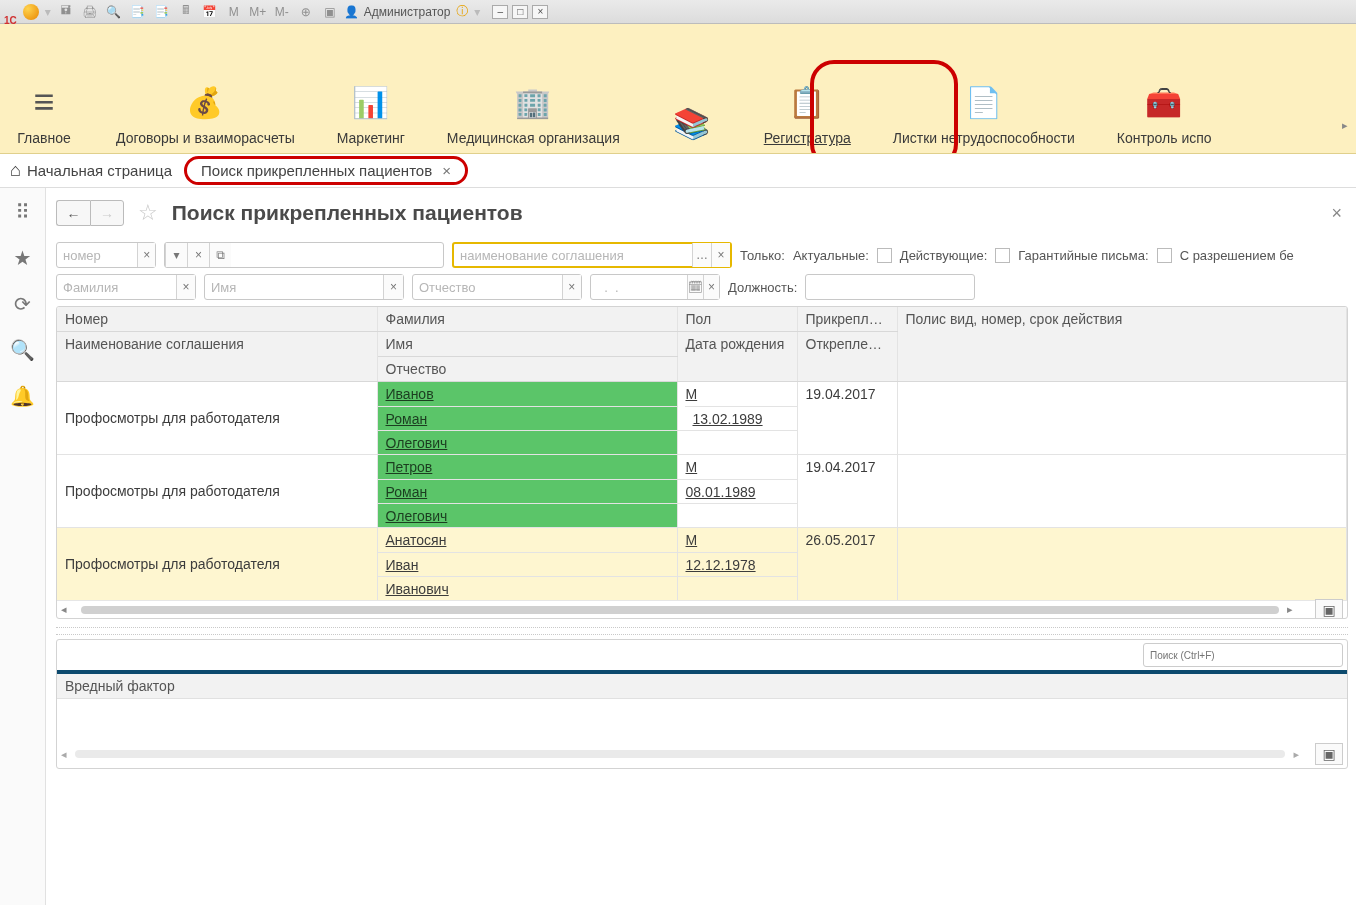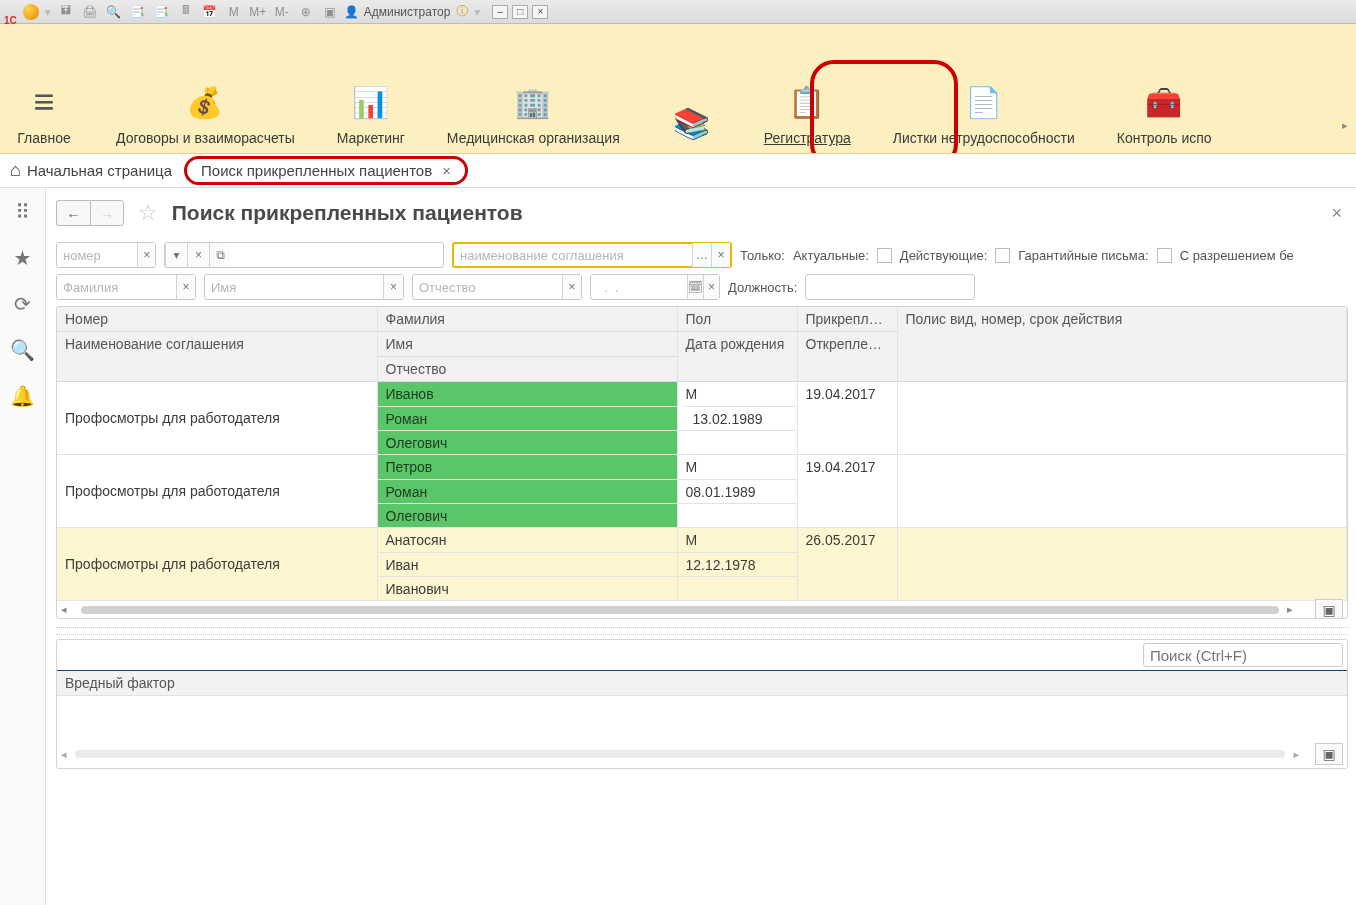--- a/index.html
+++ b/index.html
@@ -112,39 +112,39 @@
   
   .table-wrap { border:1px solid #d3d3d3;border-radius:3px;overflow:hidden;display:flex;flex-direction:column; }
   table.grid { border-collapse:collapse;width:100%;table-layout:fixed; }
   table.grid th, table.grid td { border-right:1px solid #e3e3e3;padding:4px 8px;font-size:14px;text-align:left;overflow:hidden;white-space:nowrap;text-overflow:ellipsis; }
   table.grid thead th { background:var(--header-gray);font-weight:normal;color:#555;border-bottom:1px solid #d8d8d8;height:24px;border-top:1px solid #e3e3e3; }
   table.grid thead tr:first-child th { border-top:none; }
   table.grid tbody td { height:24px; }
   .row-sep td { border-top:1px solid #e3e3e3; }
   .cell-fio { padding:0 !important; }
   .fio-stack { display:flex;flex-direction:column; }
-  .fio-stack div { padding:4px 8px;border-top:1px solid #e3e3e3;height:24px; }
+  .fio-stack div { padding:4px 8px;border-top:1px solid #e3e3e3;height:24px;text-decoration:underline; }
   .fio-stack div:first-child { border-top:none; }
   .name-green .fio-stack div { background:var(--green);color:#1c3d20; }
   tr.row-yellow td { background:var(--sel-yellow); }
   .td-tall { vertical-align:top; }
 
   .hscroll { height:18px;display:flex;align-items:center;gap:8px;padding:3px 4px;border-top:1px solid #e6e6e6; }
   .hscroll .arr { width:12px;color:#888;font-size:11px;cursor:pointer; }
   .hscroll .bar { flex:1;height:8px;background:#d0d0d0;border-radius:4px;cursor:pointer; }
   .collapse-btn { width:28px;height:22px;border:1px solid #ccc;background:#fafafa;margin-left:8px;cursor:pointer;display:flex;align-items:center;justify-content:center;color:#666; }
 
   .dots-sep { height:8px;border-top:1px dotted #c9c9c9;border-bottom:1px dotted #c9c9c9;margin:8px 0 4px 0; }
 
   
   .bottom-panel { border:1px solid #d3d3d3;border-radius:3px;display:flex;flex-direction:column;min-height:130px; }
   .bp-search-row { display:flex;justify-content:flex-end;padding:3px 4px; }
   .bp-search { width:200px;height:24px;border:1px solid #ccc;border-radius:3px;display:flex;align-items:center; }
-  .bp-search input { border:none;outline:none;padding:0 6px;font-size:15px;width:100%;color:#999;background:transparent; }
-  .bp-head { background:var(--header-gray);border-top:1px solid #0c4a6e;border-bottom:1px solid #e1e1e1;padding:4px 8px;color:#555; }
+  .bp-search input { border:none;outline:none;padding:0 6px;font-size:10px;width:100%;color:#999;background:transparent; }
+  .bp-head { background:var(--header-gray);border-top:4px solid #0c4a6e;border-bottom:1px solid #e1e1e1;padding:4px 8px;color:#555; }
   .bp-body { flex:1; }
   .bp-foot { display:flex;align-items:center;padding:3px 4px;gap:8px; }
   .bp-foot .bar { flex:1;height:8px;background:#eaeaea;border-radius:4px; }
 </style>
 </head>
 <body>
 
 <div class="title-bar">
   <span class="logo">1C</span>
   <span class="round"></span>

